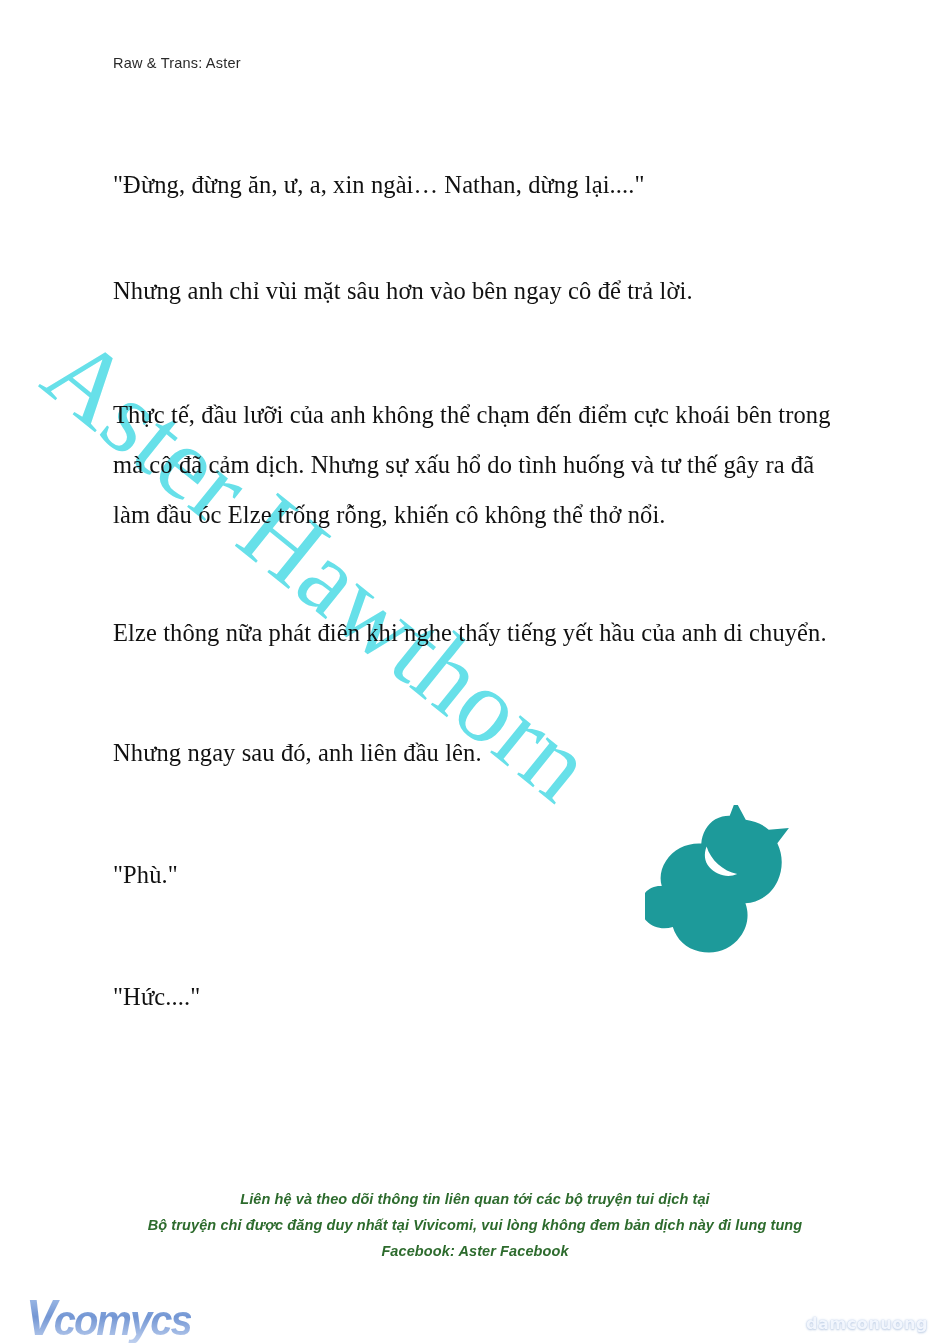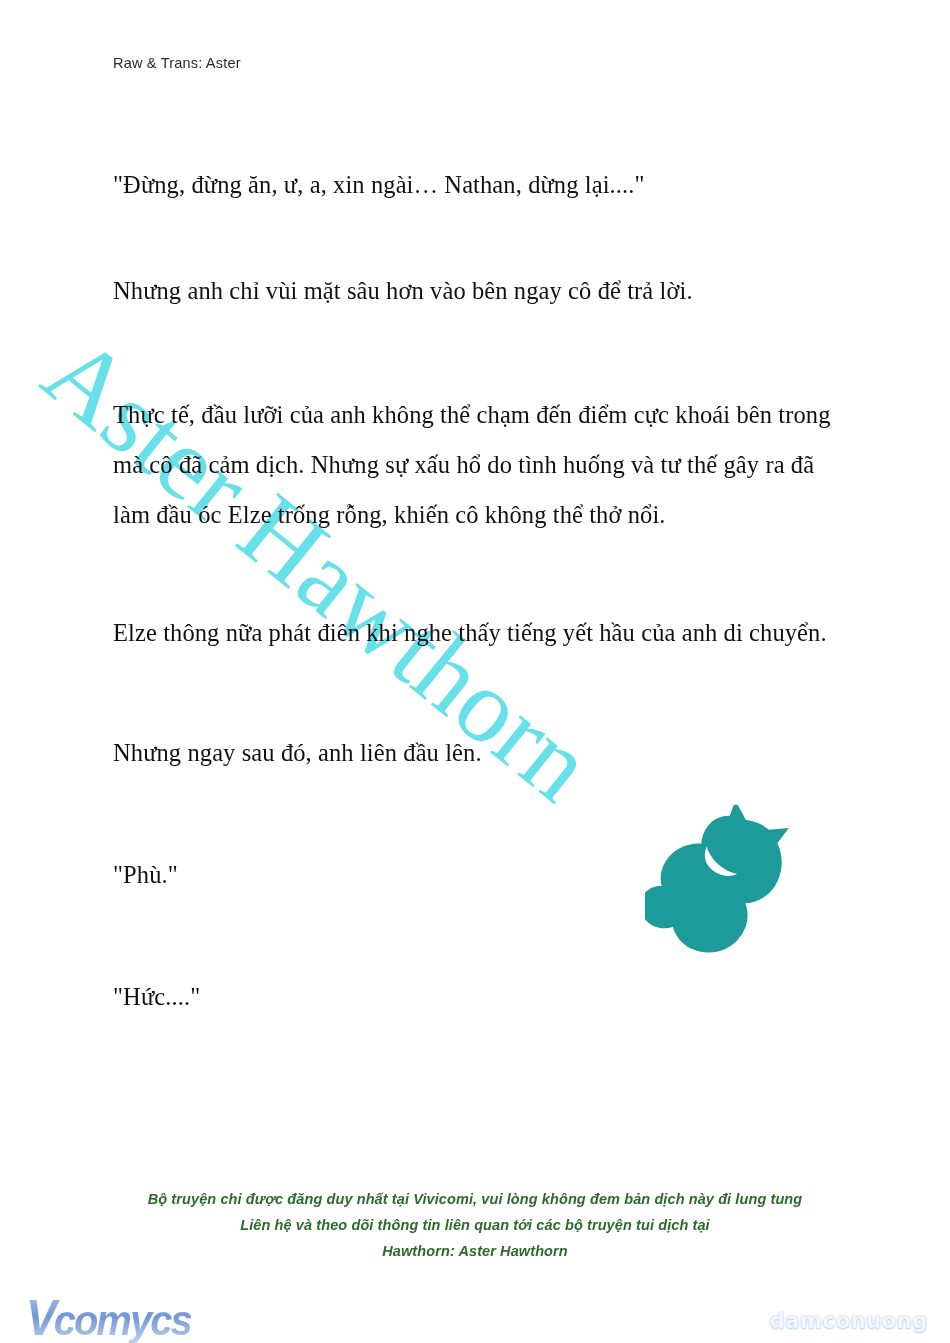--- a/index.html
+++ b/index.html
@@ -143,21 +143,21 @@
   }
   .brand-logo .v-mark {
     font-size: 46px;
     letter-spacing: -3px;
   }
   .site-mark {
     position: absolute;
     right: 22px;
     bottom: 10px;
     font-family: "DejaVu Sans", "Liberation Sans", sans-serif;
-    font-size: 21px;
+    font-size: 16px;
     font-weight: 600;
     letter-spacing: 0.6px;
     color: #f2f6fd;
     text-shadow:
       0 0 1px #b9cbe6,
       0 0 3px #cfdcf0,
       0 1px 2px rgba(140,165,200,0.55);
     user-select: none;
   }
 </style>
@@ -195,23 +195,23 @@
     <p class="para p1">"Đừng, đừng ăn, ư, a, xin ngài… Nathan, dừng lại...."</p>
     <p class="para p2">Nhưng anh chỉ vùi mặt sâu hơn vào bên ngay cô để trả lời.</p>
     <p class="para p3">Thực tế, đầu lưỡi của anh không thể chạm đến điểm cực khoái bên trong mà cô đã cảm dịch. Nhưng sự xấu hổ do tình huống và tư thế gây ra đã làm đầu óc Elze trống rỗng, khiến cô không thể thở nổi.</p>
     <p class="para p4">Elze thông nữa phát điên khi nghe thấy tiếng yết hầu của anh di chuyển.</p>
     <p class="para p5">Nhưng ngay sau đó, anh liên đầu lên.</p>
     <p class="para p6">"Phù."</p>
     <p class="para p7">"Hức...."</p>
   </div>
 
   <div class="footer-note">
+    <div class="footer-line">Liên hệ và theo dõi thông tin liên quan tới các bộ truyện tui dịch tại</div>
     <div class="footer-line">Bộ truyện chỉ được đăng duy nhất tại Vivicomi, vui lòng không đem bản dịch này đi lung tung</div>
-    <div class="footer-line">Liên hệ và theo dõi thông tin liên quan tới các bộ truyện tui dịch tại</div>
-    <div class="footer-line">Hawthorn: Aster Hawthorn</div>
+    <div class="footer-line">Facebook: Aster Facebook</div>
   </div>
 
   <div class="bottom-bar">
     <div class="brand-logo"><span class="v-mark">V</span><span>comycs</span></div>
     <div class="site-mark">damconuong</div>
   </div>
 
 </div>
 
 </body></html>

